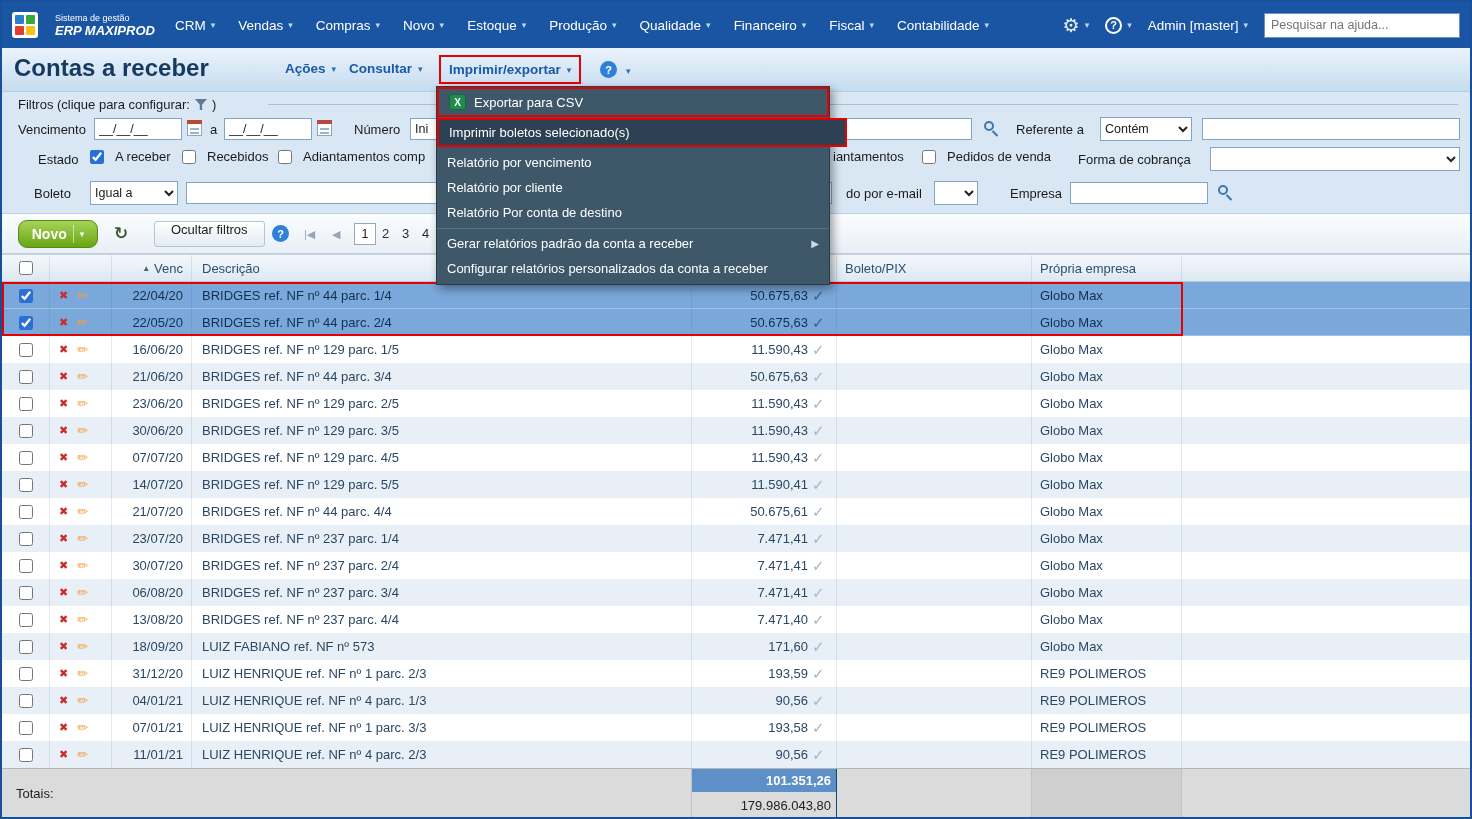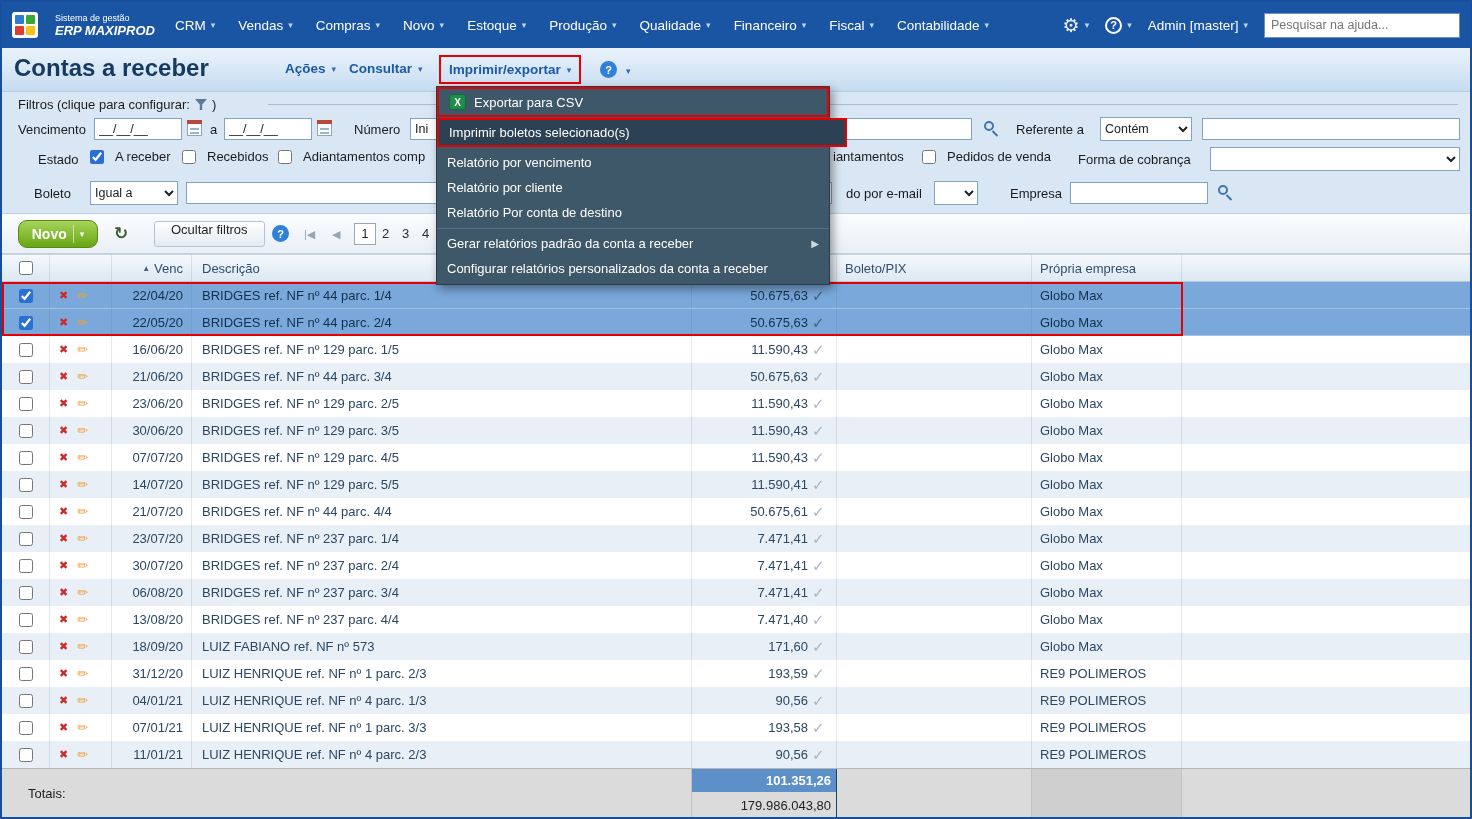--- a/index.html
+++ b/index.html
@@ -75,21 +75,21 @@
   .c-emp{width:150px;padding-left:8px}
   .c-fill{flex:1;border-right:none}
   .sort{font-size:8px;margin-right:4px;color:#44607c}
   .del{color:#cc2b2b;font-size:11px;font-weight:bold;cursor:pointer}
   .pen{color:#efa23b;font-size:13px;cursor:pointer}
   .chk{color:#a7b4c2;font-size:15px;margin-left:4px;width:22px}
   .sel .chk{color:#3f5f80}
 
   
   .totals{position:absolute;top:766px;left:0;right:0;bottom:0;background:#dbdbdb;display:flex;border-top:1px solid #b5b5b5;font-size:13px}
-  .tot-left{width:690px;display:flex;align-items:center;padding-left:26px;color:#222;border-right:1px solid #c2c2c2}
+  .tot-left{width:690px;display:flex;align-items:center;padding-left:14px;color:#222;border-right:1px solid #c2c2c2}
   .tot-val{width:145px;display:flex;flex-direction:column;border-right:1px solid #0c4a6e}
   .tot-sel{height:23px;background:#5d8fc9;color:#fff;font-weight:bold;display:flex;align-items:center;justify-content:flex-end;padding-right:5px}
   .tot-all{height:22px;display:flex;align-items:center;justify-content:flex-end;padding-right:5px;color:#222;margin-top:2px}
   .tot-bol{width:195px;border-right:1px solid #c2c2c2}
   .tot-emp{width:150px;background:#cfcfcf;border-right:1px solid #c2c2c2}
   .tot-fill{flex:1}
 
   
   .ctx-menu{position:absolute;left:434px;top:84px;width:394px;background:#3e5769;border:1px solid #2a3c4a;box-shadow:3px 4px 9px rgba(0,0,0,.4);z-index:40;padding:0 0 3px 0}
   .menu-item{display:flex;align-items:center;gap:8px;padding:5px 10px;font-size:13px;color:#fff;cursor:pointer;white-space:nowrap}

